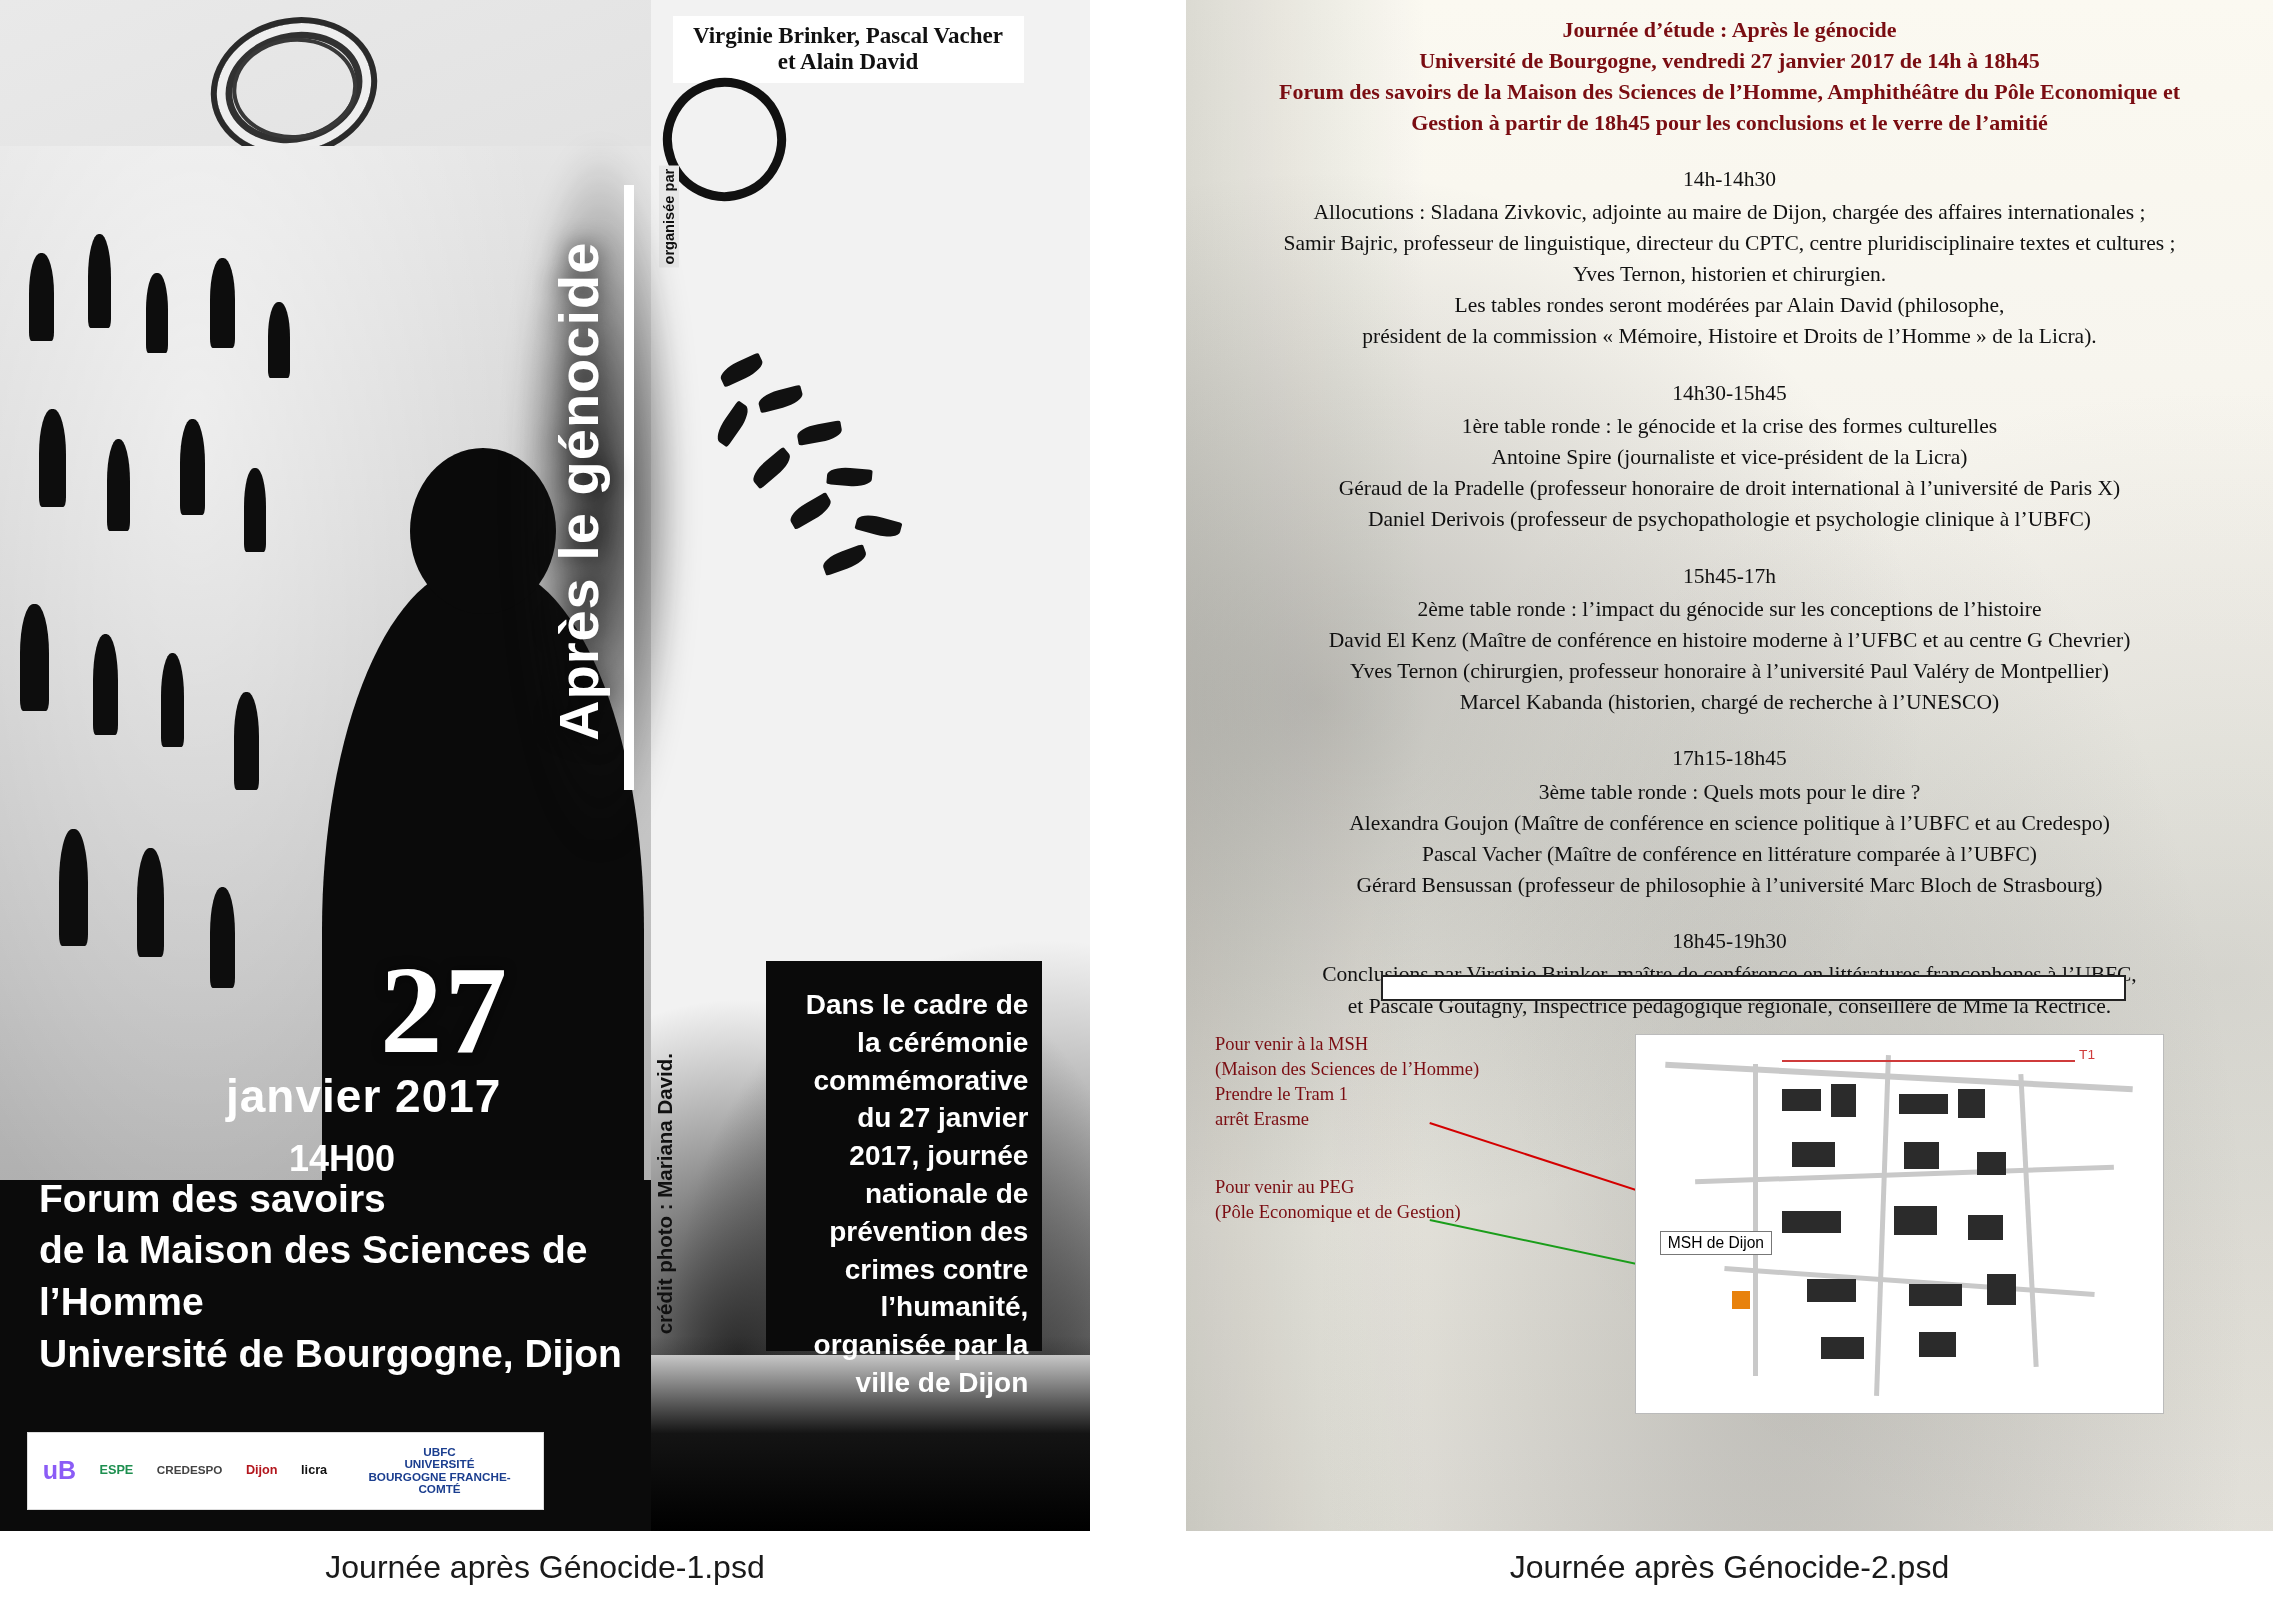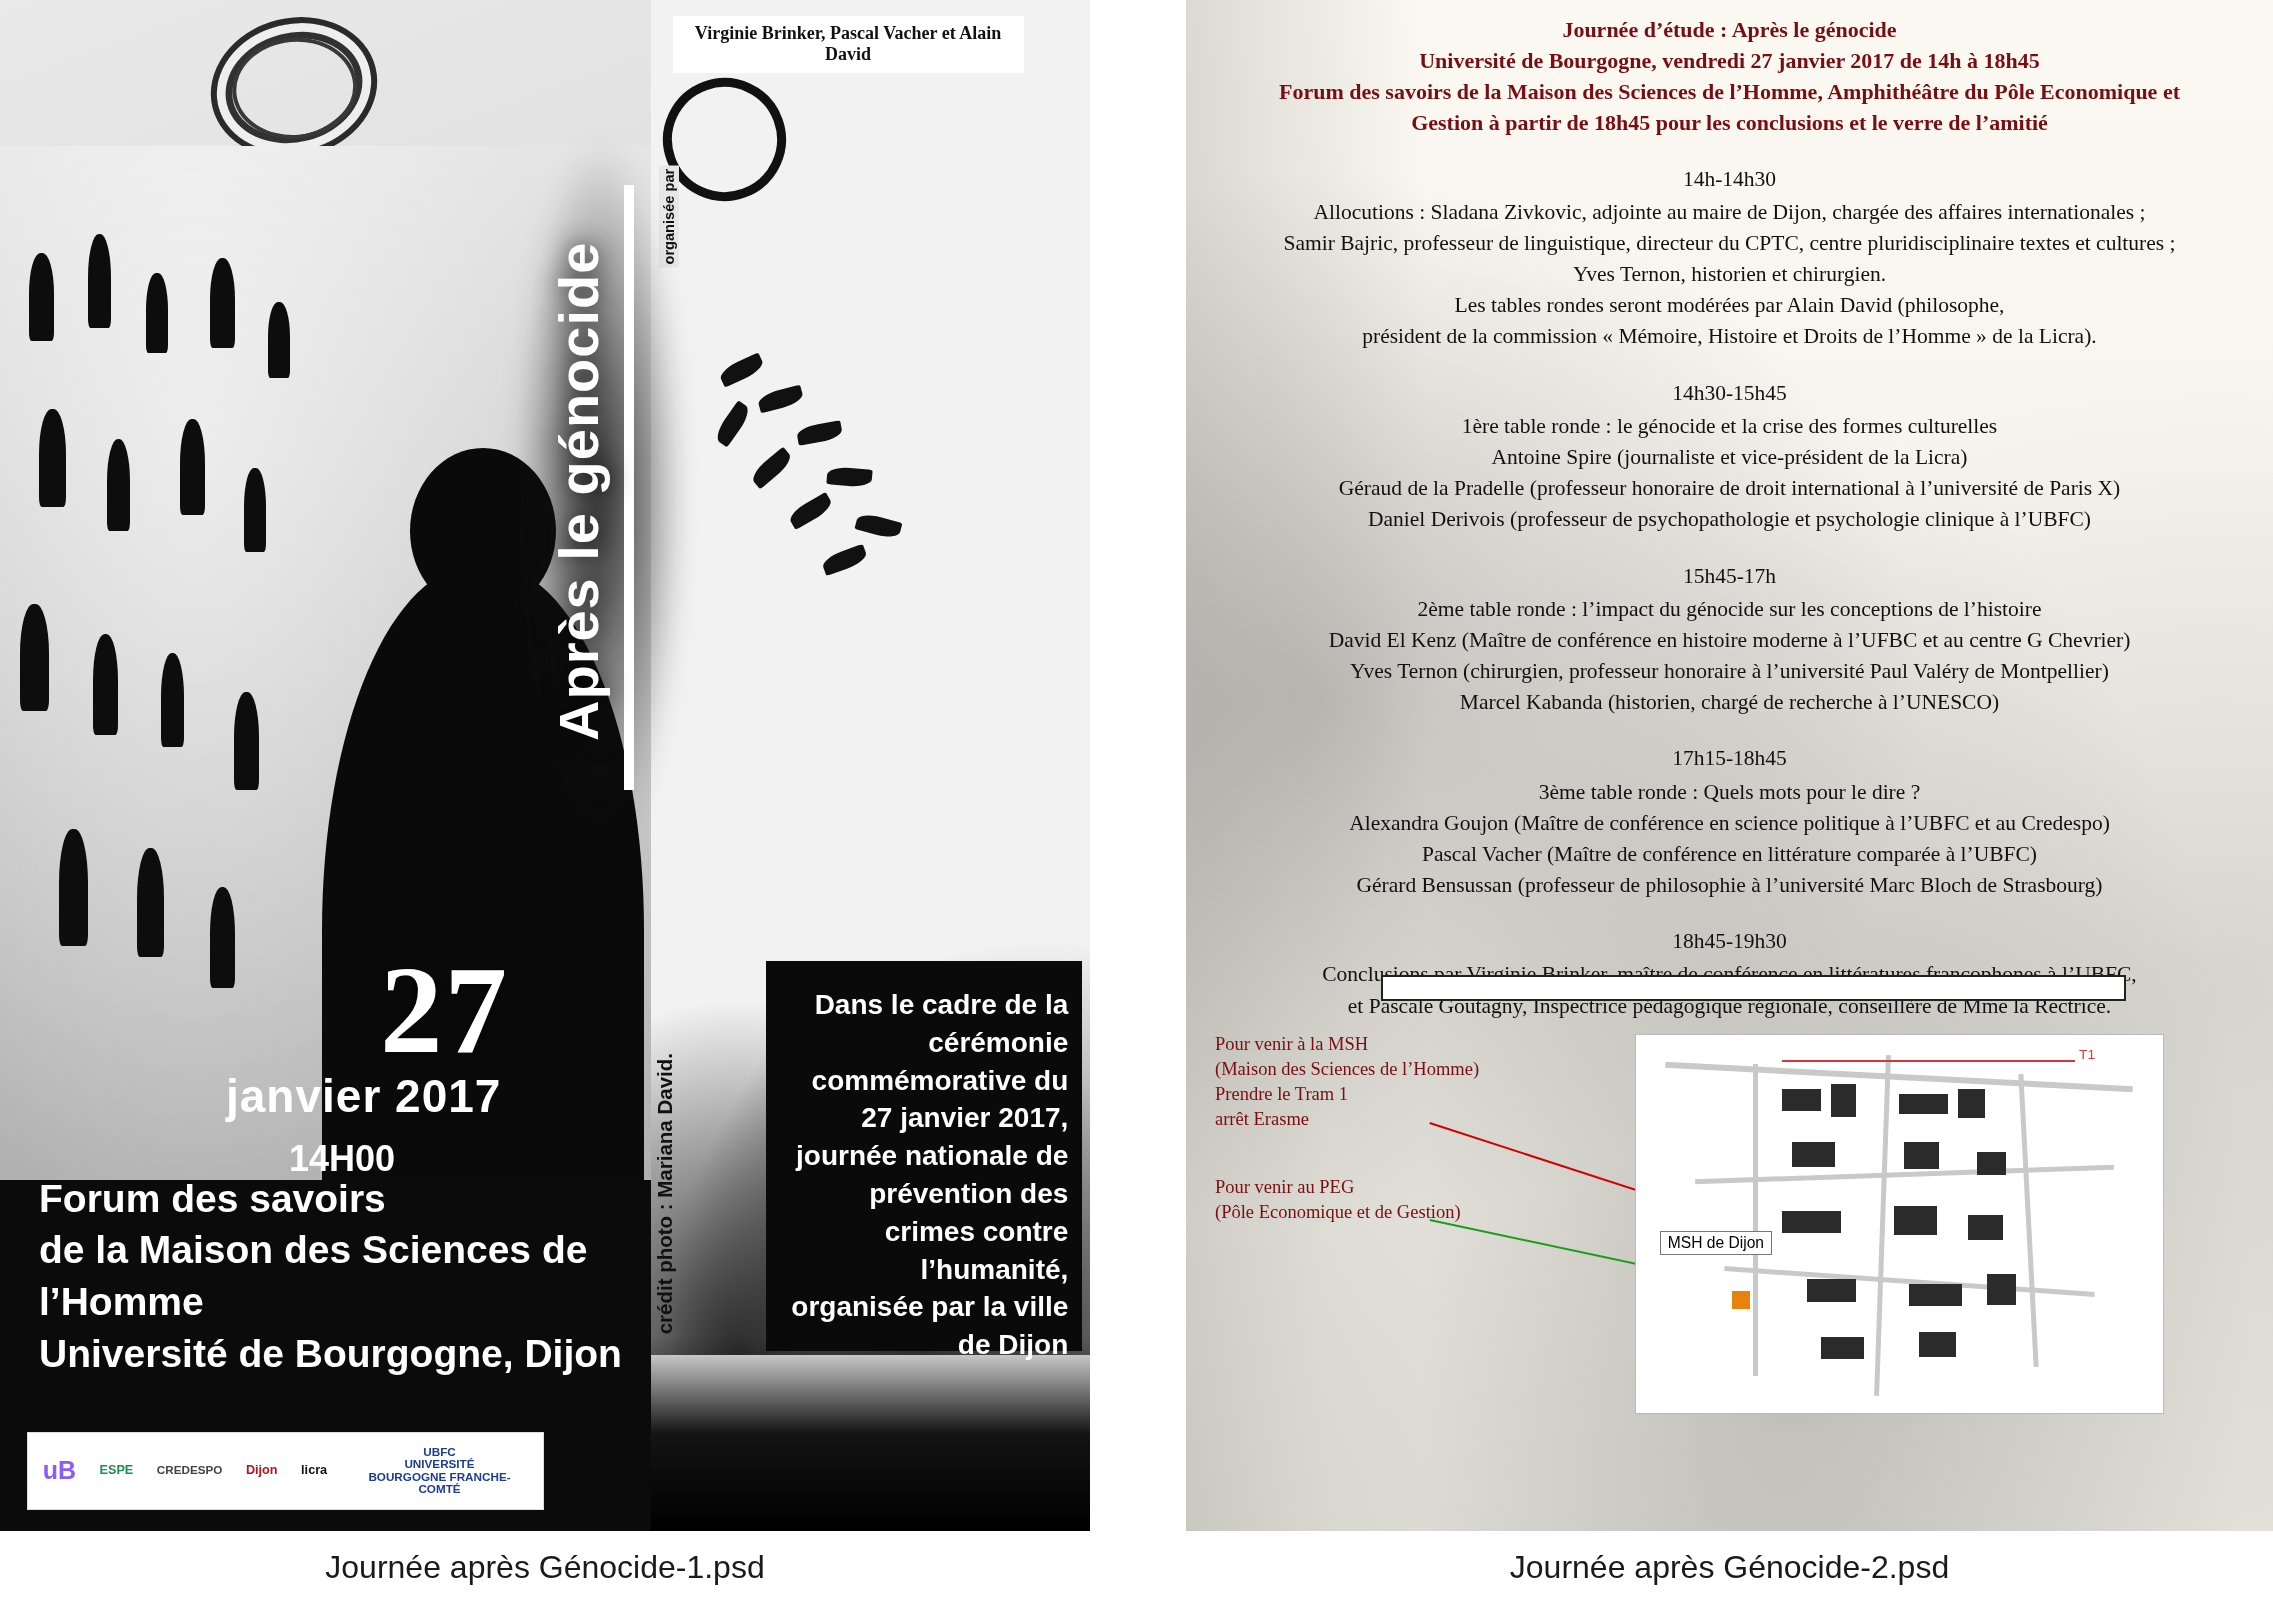--- a/index.html
+++ b/index.html
@@ -109,21 +109,21 @@
   .logo.ubfc{color:#1b3e8f;font-size:11.7px;}
 
   
   .poster-right{
     position:absolute;left:651px;top:0;width:439px;height:1531px;
     background:#f2f2f2;overflow:hidden;
   }
   .authors{
     position:absolute;left:21.5px;top:15.6px;width:351px;
     background:#fff;padding:7.8px 9.8px;box-sizing:border-box;
-    font-family:"Liberation Serif", serif;font-weight:bold;font-size:18px;
+    font-family:"Liberation Serif", serif;font-weight:bold;font-size:23px;
     color:#111;text-align:center;
   }
   .inkring{
     position:absolute;left:11.7px;top:78px;width:105px;height:105px;
     border:9.8px solid #111;border-radius:50%;
     transform:rotate(-20deg);
   }
   .organise{
     position:absolute;left:7.8px;top:166px;
     writing-mode:vertical-rl;transform:rotate(180deg);
@@ -147,21 +147,21 @@
     background:
       radial-gradient(ellipse at 20% 100%, #2b2b2b 0%, rgba(43,43,43,0) 60%),
       radial-gradient(ellipse at 60% 100%, #3a3a3a 0%, rgba(58,58,58,0) 65%),
       radial-gradient(ellipse at 90% 100%, #555 0%, rgba(85,85,85,0) 70%);
   }
   .inkbottom{
     position:absolute;left:0;bottom:0;width:439px;height:195px;
     background:linear-gradient(180deg,rgba(0,0,0,0) 0%, #141414 50%, #000 100%);
   }
   .darkcard{
-    position:absolute;left:115px;bottom:180px;width:316px;height:390px;
+    position:absolute;left:115px;bottom:180px;width:276px;height:390px;
     background:#0a0a0a;
   }
   .darkcard .txt{
     position:absolute;left:15.6px;top:25px;right:13.7px;
     color:#fff;font-family:"Liberation Sans", sans-serif;font-weight:bold;
     font-size:28px;line-height:1.35;text-align:right;
   }
   
   .vtitle{
     position:absolute;left:546px;top:195px;height:546px;

